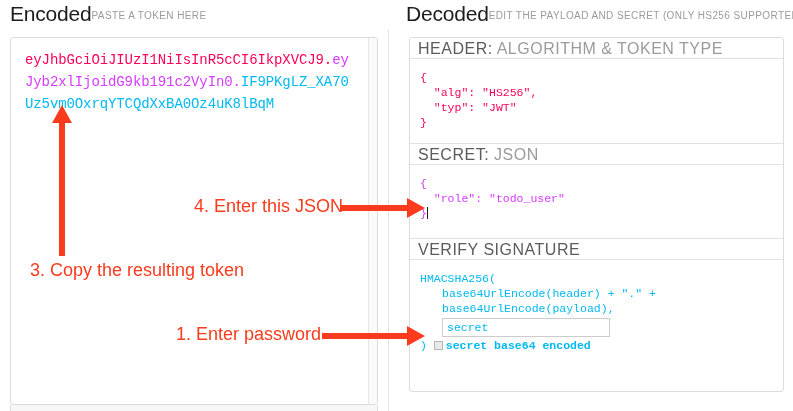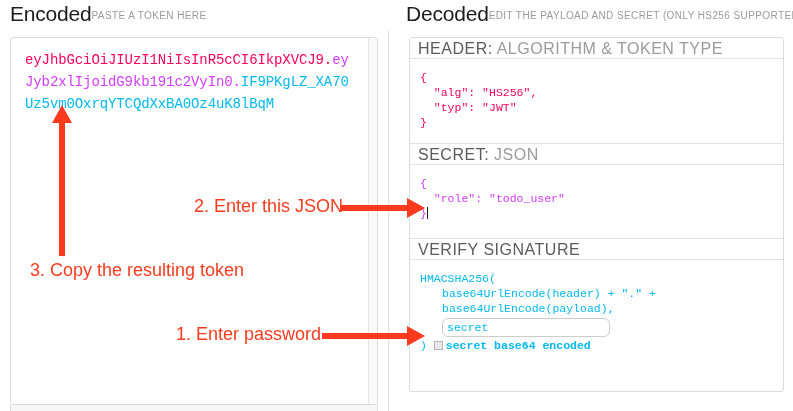--- a/index.html
+++ b/index.html
@@ -155,21 +155,21 @@
   }
   #secret-input {
     width: 168px;
     height: 19px;
     line-height: 19px;
     padding: 0 4px;
     font-family: "Liberation Mono", monospace;
     font-size: 11.5px;
     color: #00b9f1;
     border: 1px solid #cccccc;
-    border-radius: 6px;
+    border-radius: 0;
     background: #fff;
     box-sizing: border-box;
     outline: none;
   }
   .sig-line { padding-left: 0; }
   .sig-indent { padding-left: 22px; }
 
   #b64-checkbox {
     display: inline-block;
     width: 9px;
@@ -268,17 +268,17 @@
   <div class="sec-divider"></div>
 
   <div class="dec-section-head"><span class="strong">VERIFY SIGNATURE</span></div>
   <div class="dec-body" id="signature-body"><div class="sig-line">HMACSHA256(</div><div class="sig-indent">base64UrlEncode(header) + "." +</div><div class="sig-indent">base64UrlEncode(payload),</div><div id="secret-input-wrap"><input id="secret-input" type="text" value="secret" style=""></div><div class="sig-line"><span>)</span> <span id="b64-checkbox"></span><span id="b64-label">secret base64 encoded</span></div></div>
 
 </div>
 
 <div class="annot-text" id="annot-1">1. Enter password</div>
 <div class="arrow-h" id="arrow-1"></div>
 
-<div class="annot-text" id="annot-2">2. Enter this JSON</div>
+<div class="annot-text" id="annot-2">4. Enter this JSON</div>
 <div class="arrow-h" id="arrow-2"></div>
 
 <div class="annot-text" id="annot-3">3. Copy the resulting token</div>
 <div id="arrow-3"></div>
 
 </body></html>

